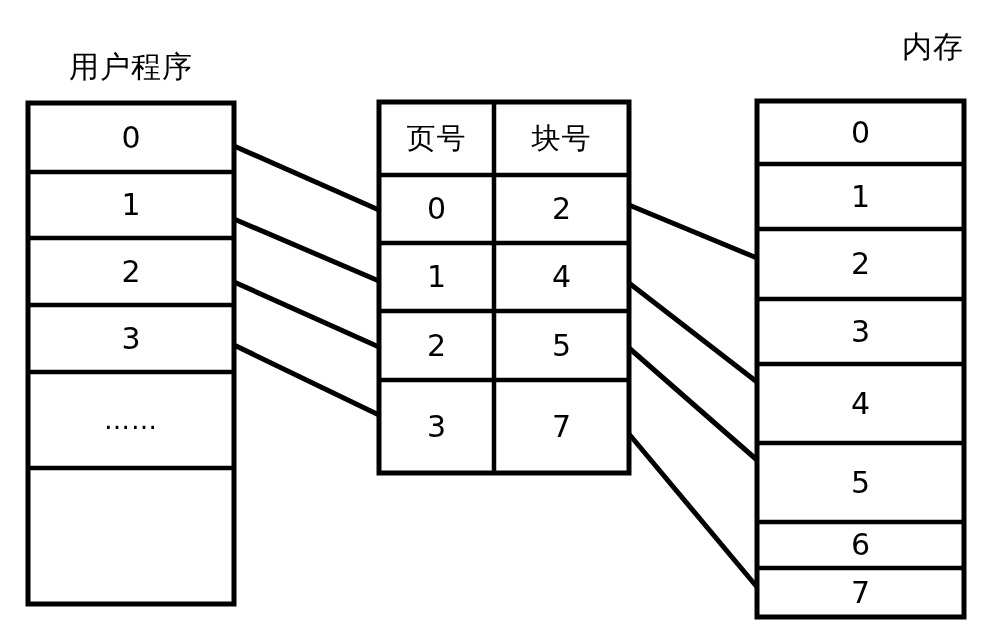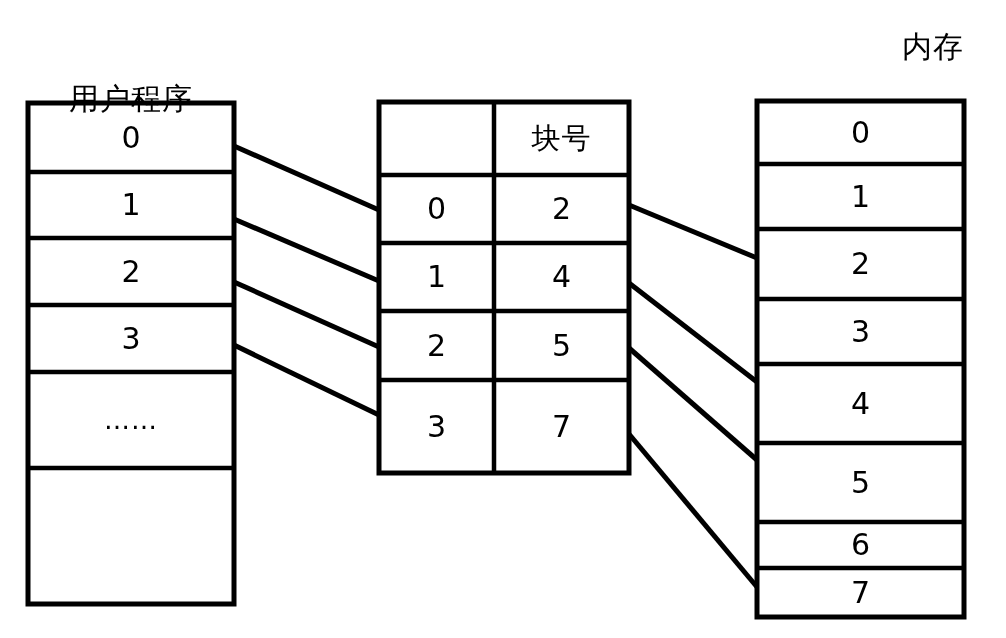--- a/index.html
+++ b/index.html
@@ -51,21 +51,21 @@
   }
   .ellipsis-cell {
     letter-spacing: 1px;
   }
 </style>
 </head>
 <body>
 
 <div id="canvas">
 
-  <div class="caption" style="left:28px; top:52px; width:206px;margin-top:32px;">用户程序</div>
+  <div class="caption" style="left:28px; top:52px; width:206px;">用户程序</div>
   <div class="caption" style="left:757px; top:32px; width:207px;text-align:right;">内存</div>
 
   <svg class="diagram-svg" viewBox="0 0 1006 638" xmlns="http://www.w3.org/2000/svg">
 
     <g stroke="#000000" fill="none" stroke-width="5">
       <rect x="28" y="103" width="206" height="501"></rect>
     </g>
     <g stroke="#000000" stroke-width="4.5">
       <line x1="28" y1="172" x2="234" y2="172"></line>
       <line x1="28" y1="238" x2="234" y2="238"></line>
@@ -113,20 +113,21 @@
     </g>
   </svg>
 
   <div class="cell-label" style="left:28px; top:103px; width:206px; height:69px;">0</div>
   <div class="cell-label" style="left:28px; top:172px; width:206px; height:66px;">1</div>
   <div class="cell-label" style="left:28px; top:238px; width:206px; height:67px;">2</div>
   <div class="cell-label" style="left:28px; top:305px; width:206px; height:67px;">3</div>
   <div class="cell-label ellipsis-cell" style="left:28px; top:372px; width:206px; height:96px; font-size:26px;">……</div>
   <div class="cell-label" style="left:28px; top:468px; width:206px; height:136px;"></div>
 
+  <div class="cell-label hdr" style="left:379px; top:102px; width:115px; height:73px;">页号</div>
   <div class="cell-label hdr" style="left:494px; top:102px; width:135px; height:73px;">块号</div>
 
   <div class="cell-label" style="left:379px; top:175px; width:115px; height:68px;">0</div>
   <div class="cell-label" style="left:494px; top:175px; width:135px; height:68px;">2</div>
 
   <div class="cell-label" style="left:379px; top:243px; width:115px; height:68px;">1</div>
   <div class="cell-label" style="left:494px; top:243px; width:135px; height:68px;">4</div>
 
   <div class="cell-label" style="left:379px; top:311px; width:115px; height:69px;">2</div>
   <div class="cell-label" style="left:494px; top:311px; width:135px; height:69px;">5</div>

